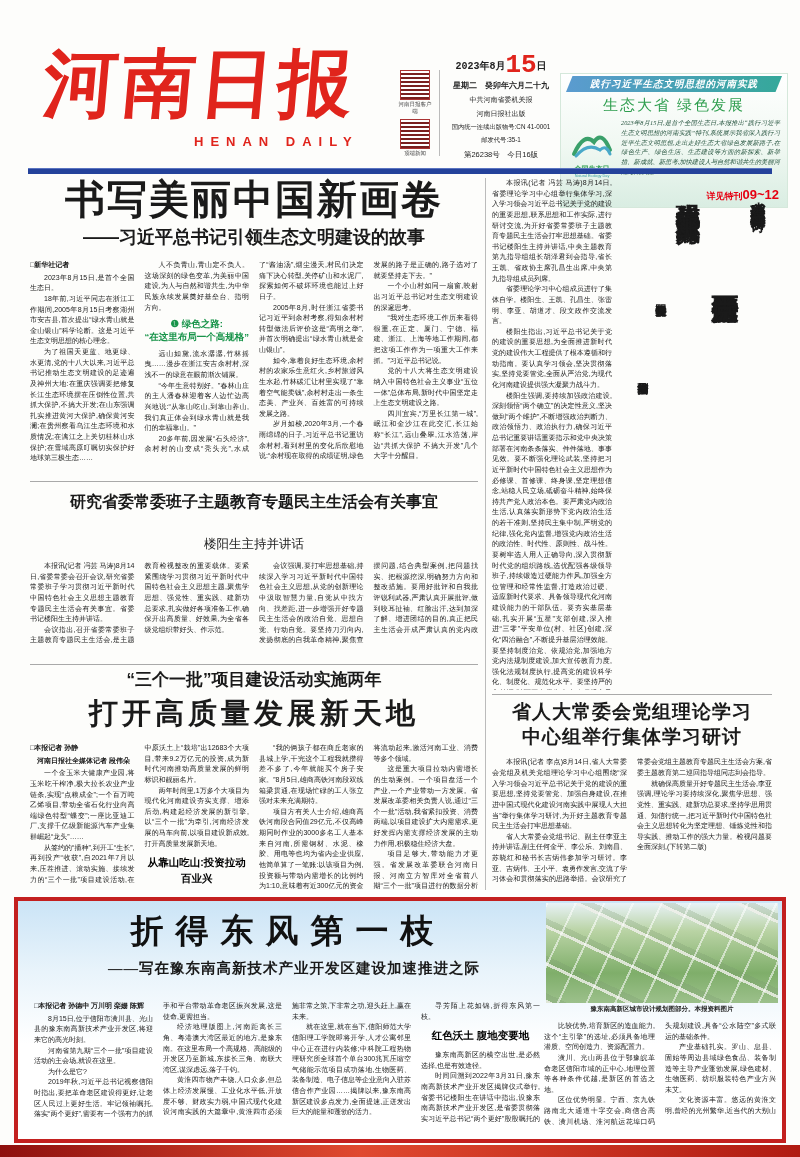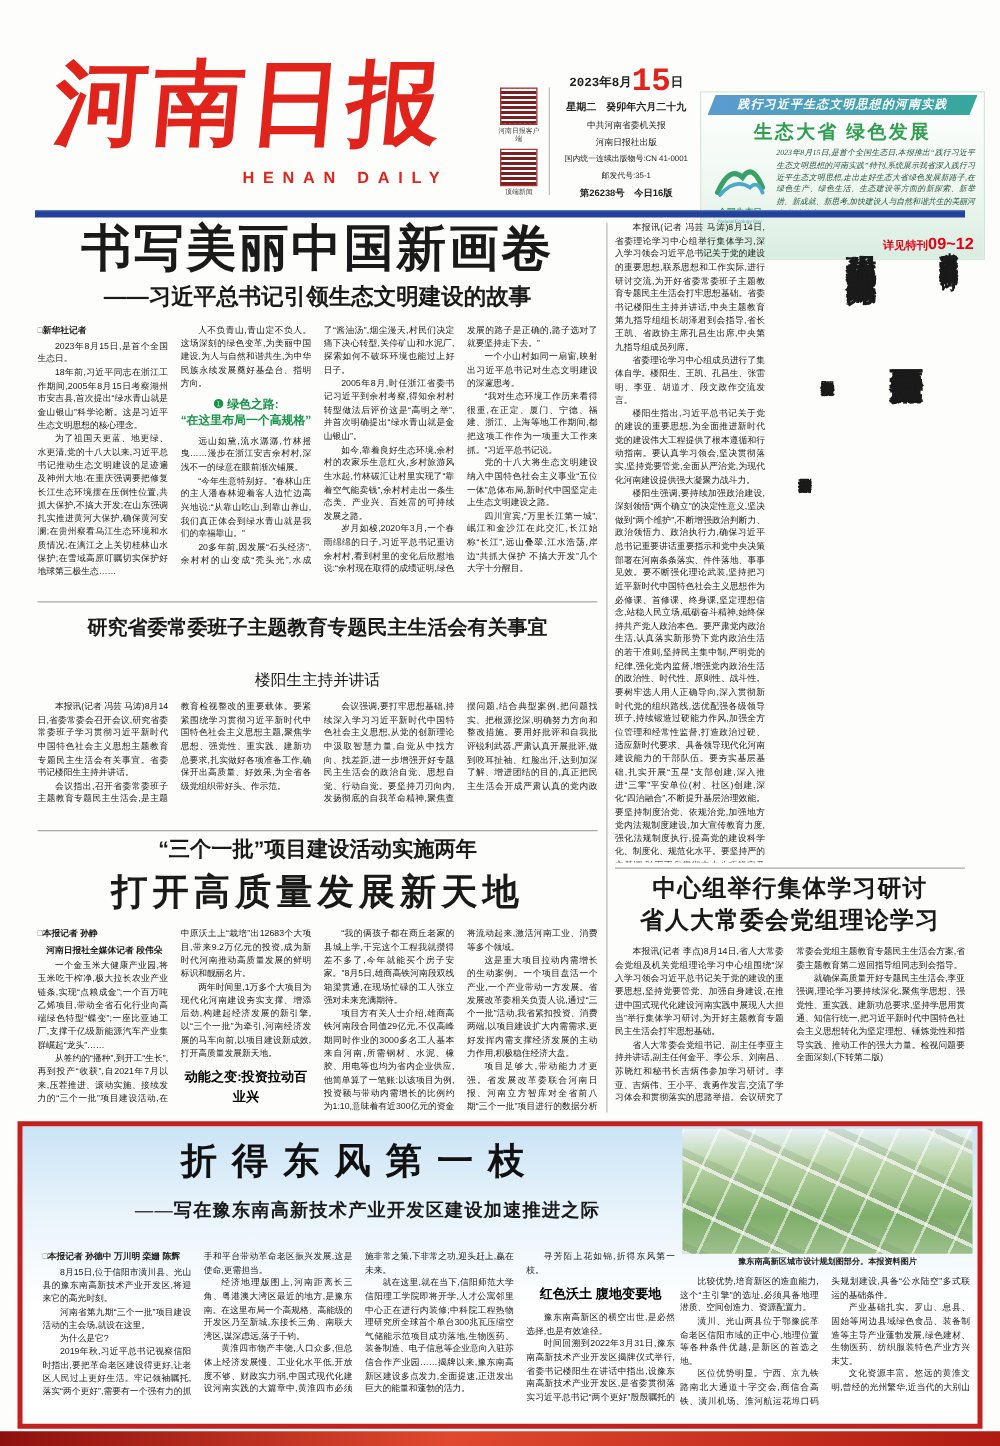--- a/index.html
+++ b/index.html
@@ -16,27 +16,27 @@
       repeating-linear-gradient(90deg,#7a2020 0 2px,rgba(255,255,255,.6) 2px 4px);
       border:1px solid #a33;}
   .qr-cap{font-size:5.5px;color:#444;margin:1px 0 4px;}
   .head-vline{position:absolute;left:439px;top:70px;height:86px;width:1px;background:#bbb;}
   .pubinfo{position:absolute;left:445px;top:54px;width:112px;text-align:center;color:#222;}
   .date-row{font-size:10px;font-weight:bold;white-space:nowrap;font-family:Liberation Mono, monospace;}
   .date-big{font-size:26px;color:#e0241c;font-weight:bold;line-height:.9;vertical-align:-3px;}
   .lunar{font-size:8px;font-weight:bold;margin-top:3px;}
   .org{font-size:7px;margin-top:4px;}
   .issn{font-size:6.3px;margin-top:4px;white-space:nowrap;}
-  .issue{font-size:7.5px;font-weight:bold;margin-top:5px;}
+  .issue{font-size:7.5px;font-weight:normal;margin-top:5px;}
   .eco-box{position:absolute;left:560px;top:33px;width:226px;height:133px;
         background:linear-gradient(180deg,#ffffff 0%,#f0f8f2 55%,#d9ede2 100%);border:1px solid #d5e8db;margin-top:40px;}
   .eco-banner{position:absolute;left:5px;top:2px;right:5px;height:16px;line-height:16px;text-align:center;
         background:linear-gradient(90deg,#5b9bd0,#35a89a);color:#fff;font-style:italic;font-weight:bold;font-size:9.5px;
         clip-path:polygon(3% 0,100% 0,97% 100%,0 100%);letter-spacing:1px;}
-  .eco-title{position:absolute;left:0;top:22px;width:100%;text-align:center;font-size:15px;font-weight:700;
+  .eco-title{position:absolute;left:0;top:22px;width:100%;text-align:center;font-size:15px;font-weight:400;
         color:#2f9e4f;letter-spacing:2px;}
   .eco-logo{position:absolute;left:4px;top:54px;width:54px;text-align:center;}
   .eco-logo-cn{font-size:7px;font-weight:bold;color:#2f9e4f;}
   .eco-logo-en{font-size:3.8px;color:#3aa0a0;}
   .eco-body{position:absolute;left:60px;top:44px;right:7px;font-size:6.3px;line-height:1.55;color:#23523c;
         font-style:italic;text-align:justify;font-family:"Liberation Serif",serif;}
   .eco-more{position:absolute;right:8px;bottom:4px;color:#e60012;font-weight:bold;font-size:9px;}
   .eco-more b{font-size:13px;}
   .blue-rule{position:absolute;left:28px;top:168px;width:744px;height:5px;background:#24429b;border-top:1px solid #5a74c0;}
   
@@ -76,21 +76,21 @@
   .a5-body{margin-top:8px;height:138px;column-count:2;column-gap:10px;}
   
   .feature{position:absolute;left:14px;top:897px;width:764px;height:238px;border:4px solid #c3201f;
         background:linear-gradient(180deg,#cbe4f6 0%,#e9f4fb 30%,#ffffff 60%);}
   .f-img{position:absolute;right:4px;top:2px;width:232px;height:100px;
         background:
          repeating-linear-gradient(115deg,rgba(255,255,255,.55) 0 2px,rgba(255,255,255,0) 2px 26px),
          repeating-linear-gradient(25deg,rgba(240,240,235,.8) 0 3px,rgba(120,150,110,.25) 3px 9px,rgba(255,255,255,0) 9px 34px),
          linear-gradient(180deg,#e8f2f7 0%,#b9d3a4 28%,#7fae6a 70%,#9cc08b 100%);}
   .f-cap{position:absolute;right:4px;top:104px;width:232px;font-size:6.5px;font-weight:bold;text-align:center;color:#222;}
-  .f-h{position:absolute;left:0;top:8px;width:540px;text-align:center;font-size:29px;font-weight:900;
+  .f-h{position:absolute;left:0;top:8px;width:540px;text-align:center;font-size:33px;font-weight:900;
         letter-spacing:12px;font-family:"Liberation Serif",serif;color:#111;}
   .f-sub{position:absolute;left:0;top:58px;width:552px;text-align:center;font-size:14.5px;font-weight:bold;
         letter-spacing:1px;font-family:"Liberation Serif",serif;}
   .f-left{position:absolute;left:16px;top:100px;width:506px;height:132px;column-count:4;column-gap:10px;}
   .f-right{position:absolute;right:6px;top:120px;width:232px;height:112px;column-count:2;column-gap:10px;}
   .bottom-bar{position:absolute;left:0;top:1145px;width:800px;height:12px;
         background:linear-gradient(90deg,#8e100e,#e0492f 45%,#b01b12);}
 </style>
 </head>
 <body>
@@ -184,21 +184,21 @@
 
   <div class="a3">
     <div class="a3-kicker">“三个一批”项目建设活动实施两年</div>
     <div class="a3-h">打开高质量发展新天地</div>
     <div class="a3-body col-body">
         <p class="byline-p">□本报记者 孙静</p>
         <p class="byline-p">　河南日报社全媒体记者 段伟朵</p>
         <p>一个金玉米大健康产业园,将玉米吃干榨净,极大拉长农业产业链条,实现“点粮成金”;一个百万吨乙烯项目,带动全省石化行业向高端绿色特型“蝶变”;一座比亚迪工厂,支撑千亿级新能源汽车产业集群崛起“龙头”……</p>
         <p>从签约的“播种”,到开工“生长”,再到投产“收获”,自2021年7月以来,压茬推进、滚动实施、接续发力的“三个一批”项目建设活动,在中原沃土上“栽培”出12683个大项目,带来9.2万亿元的投资,成为新时代河南推动高质量发展的鲜明标识和靓丽名片。</p>
         <p>两年时间里,1万多个大项目为现代化河南建设夯实支撑、增添后劲,构建起经济发展的新引擎,以“三个一批”为牵引,河南经济发展的马车向前,以项目建设新成效,打开高质量发展新天地。</p>
-        <div class="col-subhead">动能之变:投资拉动百业兴</div>
+        <div class="col-subhead">从靠山吃山:投资拉动百业兴</div>
         <p>“我的俩孩子都在商丘老家的县城上学,干完这个工程我就攒得差不多了,今年就能买个房子安家。”8月5日,雄商高铁河南段双线箱梁贯通,在现场忙碌的工人张立强对未来充满期待。</p>
         <p>项目方有关人士介绍,雄商高铁河南段合同值29亿元,不仅高峰期同时作业的3000多名工人基本来自河南,所需钢材、水泥、橡胶、用电等也均为省内企业供应,他简单算了一笔账:以该项目为例,投资额与带动内需增长的比例约为1:10,意味着有近300亿元的资金将流动起来,激活河南工业、消费等多个领域。</p>
         <p>这是重大项目拉动内需增长的生动案例。一个项目盘活一个产业,一个产业带动一方发展。省发展改革委相关负责人说,通过“三个一批”活动,我省紧扣投资、消费两端,以项目建设扩大内需需求,更好发挥内需支撑经济发展的主动力作用,积极稳住经济大盘。</p>
         <p>项目足够大,带动能力才更强。省发展改革委联合河南日报、河南立方智库对全省前八期“三个一批”项目进行的数据分析显示(引用数据分析来源相同),从投资规模看,前八期“三个一批”项目投资体量大,大项目、好项目多。其中,投资100亿元以上的项目有81个,投资额占项目投资总额的16.06%;50亿元以上100亿元以下项目182个,投资额占项目投资总额的10.2%。</p>
       </div>
   </div>
 
   <div class="main-vline"></div>
 
   <div class="a4">
@@ -216,22 +216,22 @@
         <div class="vsub-1">楼阳生主持会议并讲话</div>
         <div class="vsub-2">胡泽君到会指导</div>
       </div>
     </div>
   </div>
 
   <div class="hr" style="left:492px;top:694px;width:280px;"></div>
 
   <div class="a5">
     <div class="a5-h">
+      <div>省人大常委会党组理论学习</div>
       <div>中心组举行集体学习研讨</div>
-      <div>省人大常委会党组理论学习</div>
     </div>
     <div class="a5-body col-body">
         <p>本报讯(记者 李点)8月14日,省人大常委会党组及机关党组理论学习中心组围绕“深入学习领会习近平总书记关于党的建设的重要思想,坚持党要管党、加强自身建设,在推进中国式现代化建设河南实践中展现人大担当”举行集体学习研讨,为开好主题教育专题民主生活会打牢思想基础。</p>
         <p>省人大常委会党组书记、副主任李亚主持并讲话,副主任何金平、李公乐、刘南昌、苏晓红和秘书长吉炳伟参加学习研讨。李亚、吉炳伟、王小平、袁勇作发言,交流了学习体会和贯彻落实的思路举措。会议研究了常委会党组主题教育专题民主生活会方案,省委主题教育第二巡回指导组同志到会指导。</p>
         <p>就确保高质量开好专题民主生活会,李亚强调,理论学习要持续深化,聚焦学思想、强党性、重实践、建新功总要求,坚持学思用贯通、知信行统一,把习近平新时代中国特色社会主义思想转化为坚定理想、锤炼党性和指导实践、推动工作的强大力量。检视问题要全面深刻,(下转第二版)</p>
       </div>
   </div>
 
   <div class="feature">
     <div class="f-img"></div>

